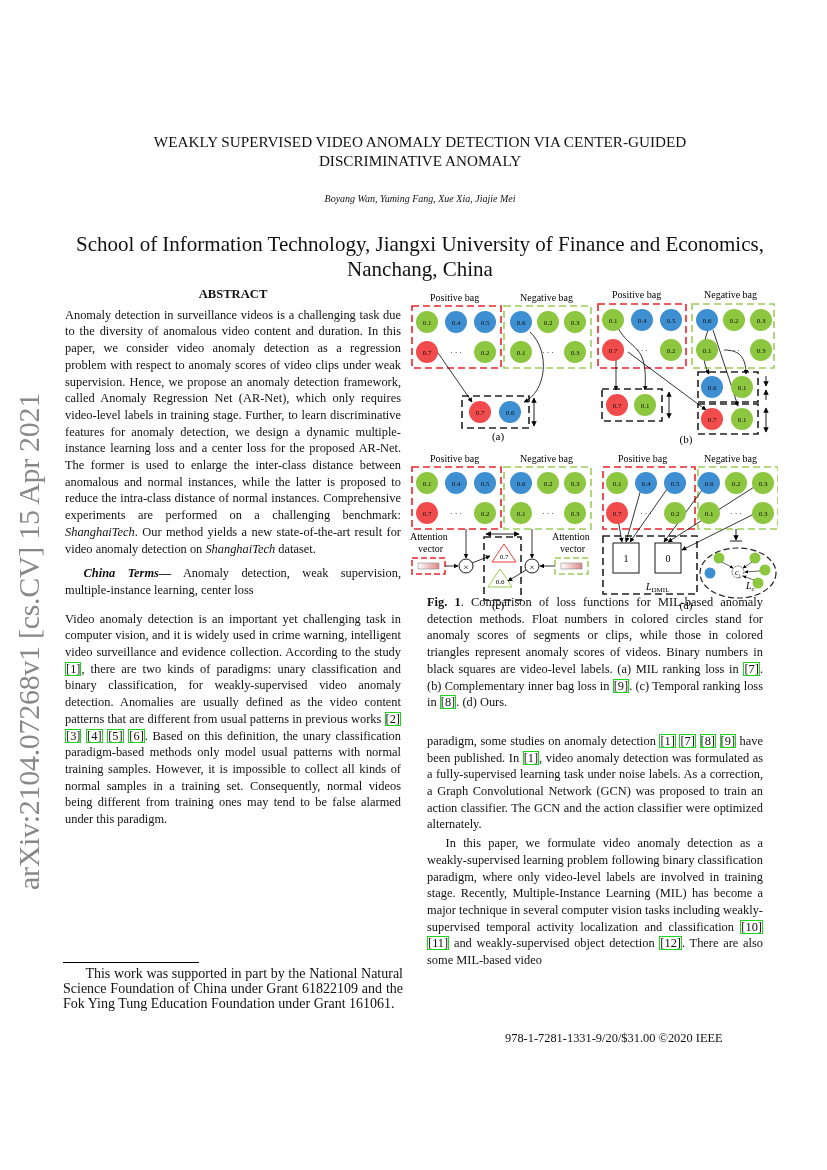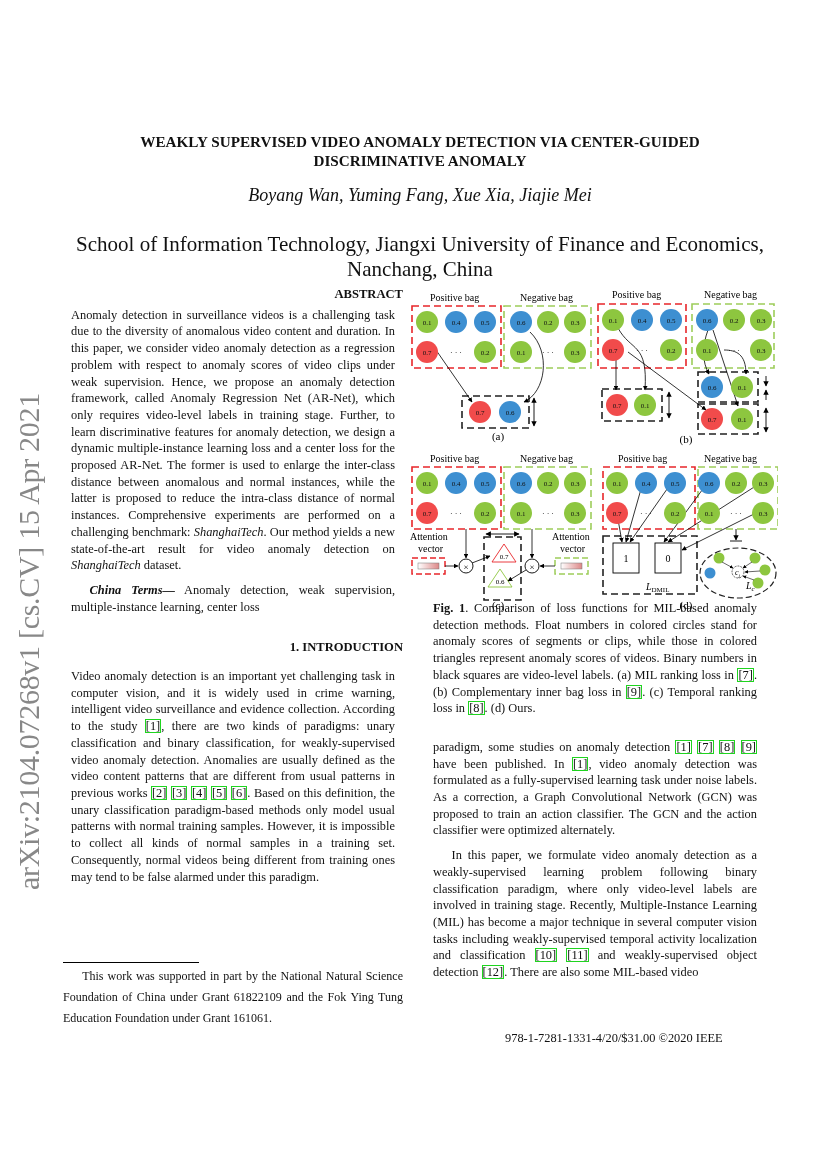--- a/index.html
+++ b/index.html
@@ -1,48 +1,47 @@
 <!DOCTYPE html>
 <html><head>
 <meta charset="utf-8">
 <style>
   html, body { margin:0; padding:0; background:#fff; }
   body { width:827px; height:1170px; position:relative; overflow:hidden; font-family:"Liberation Serif", serif; color:#111; }
   .abs { position:absolute; }
-  .title { left:60px; width:720px; top:132px; text-align:center; font-weight:bold; font-size:15.2px; line-height:19px; }
-  .authors { left:60px; width:720px; top:185px; text-align:center; font-style:italic; font-size:18px; }
+  .title { left:60px; width:720px; top:132px; text-align:center; font-weight:normal; font-size:15.2px; line-height:19px; }
+  .authors { left:60px; width:720px; top:193px; text-align:center; font-style:italic; font-size:10px; }
   .affil { left:60px; width:720px; top:232px; text-align:center; font-size:21px; }
   .arxiv { left:12px; top:890px; transform-origin:0 0; transform:rotate(-90deg); font-size:30px; color:#888; white-space:nowrap; letter-spacing:-0.3px; }
   .col { font-size:12.4px; line-height:16.7px; text-align:justify; }
-  .col p { margin:8px; }
-  .heading { text-align:right; font-weight:bold; font-size:12.6px; }
+  .col p { margin:2px; }
+  .heading { text-align:center; font-weight:bold; font-size:12.6px; }
   .indent { text-indent:1.5em; }
   .cite { outline:1.2px solid #1fd41f; outline-offset:-1px; padding:0 1px; }
-  .fn { font-size:12px; line-height:21px; text-align:justify; }
+  .fn { font-size:14px; line-height:15px; text-align:justify; }
   .fnrule { left:63px; top:962px; width:136px; height:1px; background:#000; }
   .fig { left:406px; top:282px; width:372px; height:338px; }
   .fig svg text { font-family:"Liberation Serif", serif; }
   .copyright { left:505px; top:1031px; font-size:12.4px; }
 </style>
 </head>
 <body>
 
 <div class="abs title">
   <div>WEAKLY SUPERVISED VIDEO ANOMALY DETECTION VIA CENTER-GUIDED</div>
   <div>DISCRIMINATIVE ANOMALY</div>
 </div>
 <div class="abs authors">Boyang Wan, Yuming Fang, Xue Xia, Jiajie Mei</div>
 <div class="abs affil">School of Information Technology, Jiangxi University of Finance and Economics, Nanchang, China</div>
 <div class="abs arxiv">arXiv:2104.07268v1  [cs.CV]  15 Apr 2021</div>
 
 <div class="abs col" style="left:63px; top:286px; width:340px;">
   <div class="heading">ABSTRACT</div>
   <p style="margin-top:4px;"><span>Anomaly detection in surveillance videos is a challenging task due to the diversity of anomalous video content and duration. In this paper, we consider video anomaly detection as a regression problem with respect to anomaly scores of video clips under weak supervision. Hence, we propose an anomaly detection framework, called Anomaly Regression Net (AR-Net), which only requires video-level labels in training stage. Further, to learn discriminative features for anomaly detection, we design a dynamic multiple-instance learning loss and a center loss for the proposed AR-Net. The former is used to enlarge the inter-class distance between anomalous and normal instances, while the latter is proposed to reduce the intra-class distance of normal instances. Comprehensive experiments are performed on a challenging benchmark: </span><i>ShanghaiTech</i><span>. Our method yields a new state-of-the-art result for video anomaly detection on </span><i>ShanghaiTech</i><span> dataset.</span></p>
   <p class="indent" style="margin-top:8px;"><b><i>China Terms—</i></b><span> Anomaly detection, weak supervision, multiple-instance learning, center loss</span></p>
-  <div class="heading" style="margin-top:24px;">1. INTRODUCTION</div>
   <p style="margin-top:12px;"><span>Video anomaly detection is an important yet challenging task in computer vision, and it is widely used in crime warning, intelligent video surveillance and evidence collection. According to the study </span><span class="cite">[1]</span><span>, there are two kinds of paradigms: unary classification and binary classification, for weakly-supervised video anomaly detection. Anomalies are usually defined as the video content patterns that are different from usual patterns in previous works </span><span class="cite">[2]</span> <span class="cite">[3]</span> <span class="cite">[4]</span> <span class="cite">[5]</span> <span class="cite">[6]</span><span>. Based on this definition, the unary classification paradigm-based methods only model usual patterns with normal training samples. However, it is impossible to collect all kinds of normal samples in a training set. Consequently, normal videos being different from training ones may tend to be false alarmed under this paradigm.</span></p>
 </div>
 
 <div class="abs fnrule"></div>
 <div class="abs fn" style="left:63px; top:966px; width:340px; text-indent:1.6em;">This work was supported in part by the National Natural Science Foundation of China under Grant 61822109 and the Fok Ying Tung Education Foundation under Grant 161061.</div>
 
 <div class="abs fig">
 <svg width="372" height="338" viewBox="0 0 372 338">
   <defs>
     <marker id="ah" viewBox="0 0 10 10" refX="9" refY="5" markerWidth="6" markerHeight="6" orient="auto-start-reverse">
@@ -358,13 +357,13 @@
       </g>
 </svg>
 </div>
 
 <div class="abs col" style="left:425px; top:592px; width:340px;">
   <p><b>Fig. 1</b><span>. Comparison of loss functions for MIL-based anomaly detection methods. Float numbers in colored circles stand for anomaly scores of segments or clips, while those in colored triangles represent anomaly scores of videos. Binary numbers in black squares are video-level labels. (a) MIL ranking loss in </span><span class="cite">[7]</span><span>. (b) Complementary inner bag loss in </span><span class="cite">[9]</span><span>. (c) Temporal ranking loss in </span><span class="cite">[8]</span><span>. (d) Ours.</span></p>
   <p style="margin-top:22px;"><span>paradigm, some studies on anomaly detection </span><span class="cite">[1]</span> <span class="cite">[7]</span> <span class="cite">[8]</span> <span class="cite">[9]</span><span> have been published. In </span><span class="cite">[1]</span><span>, video anomaly detection was formulated as a fully-supervised learning task under noise labels. As a correction, a Graph Convolutional Network (GCN) was proposed to train an action classifier. The GCN and the action classifier were optimized alternately.</span></p>
   <p class="indent"><span>In this paper, we formulate video anomaly detection as a weakly-supervised learning problem following binary classification paradigm, where only video-level labels are involved in training stage. Recently, Multiple-Instance Learning (MIL) has become a major technique in several computer vision tasks including weakly-supervised temporal activity localization and classification </span><span class="cite">[10]</span> <span class="cite">[11]</span><span> and weakly-supervised object detection </span><span class="cite">[12]</span><span>. There are also some MIL-based video</span></p>
 </div>
 
-<div class="abs copyright">978-1-7281-1331-4/20/$31.00 ©2020 IEEE</div>
+<div class="abs copyright">978-1-7281-1331-9/20/$31.00 ©2020 IEEE</div>
 
 </body></html>

